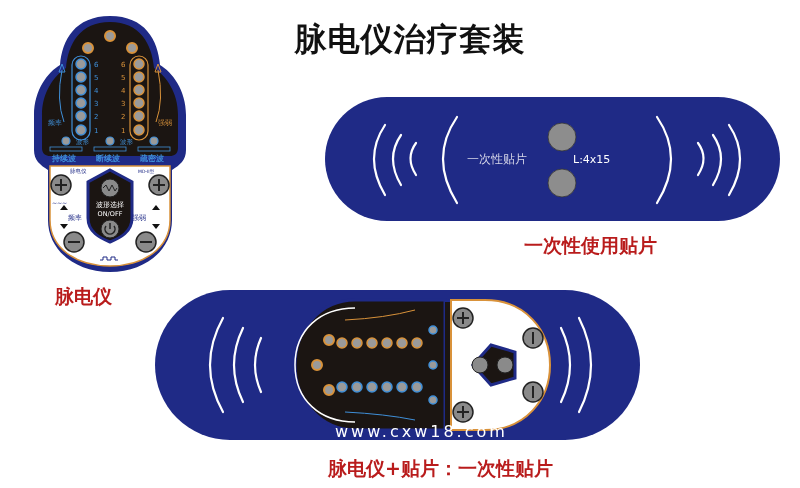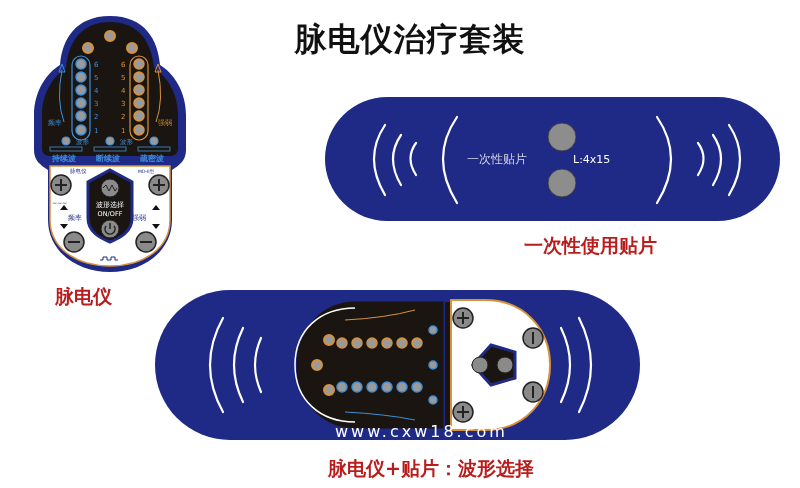--- a/index.html
+++ b/index.html
@@ -202,13 +202,13 @@
   <g stroke="#222" stroke-width="2">
     <line x1="302" y1="28" x2="314" y2="28"></line>
       <line x1="308" y1="22" x2="308" y2="34"></line>
     <line x1="302" y1="122" x2="314" y2="122"></line>
       <line x1="308" y1="116" x2="308" y2="128"></line>
     <line x1="378" y1="42" x2="378" y2="54"></line>
       <line x1="378" y1="96" x2="378" y2="108"></line>
   </g>
   <text x="180" y="147" font-size="16" fill="#fff" letter-spacing="3">www.cxw18.com</text>
 </svg>
-<div class="abs cap" style="left:328px;top:456px;font-size:19px">脉电仪+贴片：波形选择</div>
+<div class="abs cap" style="left:328px;top:456px;font-size:19px">脉电仪+贴片：一次性贴片</div>
 
 </body></html>

